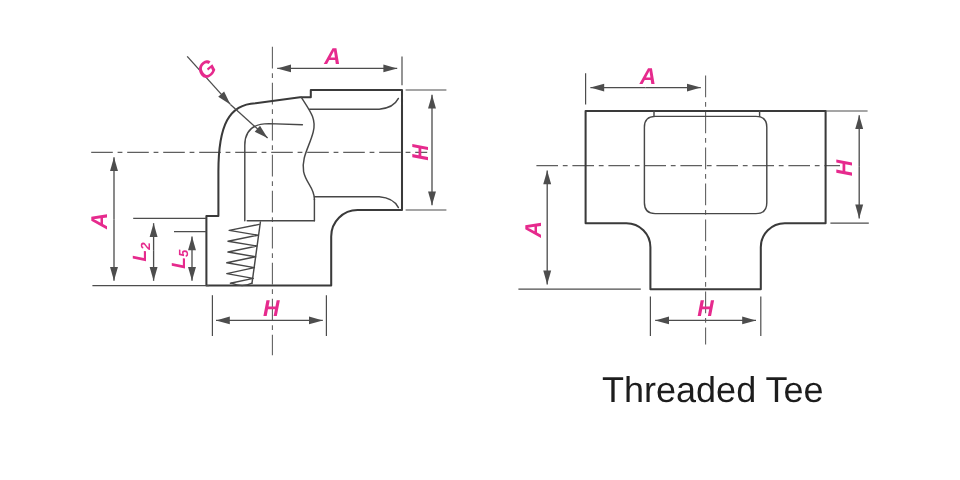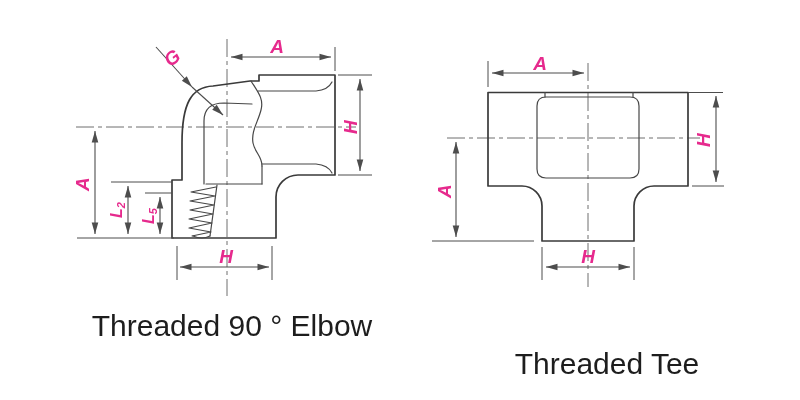--- a/index.html
+++ b/index.html
@@ -32,21 +32,21 @@
     top:309px;
     width:300px;
     text-align:center;
     font-size:30px;
     font-weight:400;
     color:#1d1d1d;
     white-space:nowrap;
     font-family:"Liberation Sans", sans-serif;
   }
   .caption-elbow{left:82px;}
-  .caption-tee{left:457px;margin-top:38px;}
+  .caption-tee{left:444px;}
 </style>
 </head>
 <body>
 
 <div class="stage">
 
   <svg width="800" height="400" viewBox="0 0 800 400">
     <defs>
       <marker id="ah" markerUnits="userSpaceOnUse" markerWidth="13" markerHeight="10" refX="12" refY="5" orient="auto">
         <path d="M0.5,1.7 L12,5 L0.5,8.3 Z" fill="#4d4d4d"></path>
@@ -175,15 +175,14 @@
       <g>
         <line class="ext" x1="542" y1="247" x2="542" y2="280"></line>
         <line class="ext" x1="634" y1="247" x2="634" y2="280"></line>
         <line class="dim" x1="588" y1="267" x2="546" y2="267" marker-end="url(#ah)"></line>
         <line class="dim" x1="588" y1="267" x2="630" y2="267" marker-end="url(#ah)"></line>
         <text class="lbl" x="588" y="263" text-anchor="middle">H</text>
       </g>
     </g>
   </svg>
 
-  <div class="caption caption-elbow">Threaded 90 ° Elbow</div>
   <div class="caption caption-tee">Threaded Tee</div>
 </div>
 
 </body></html>

